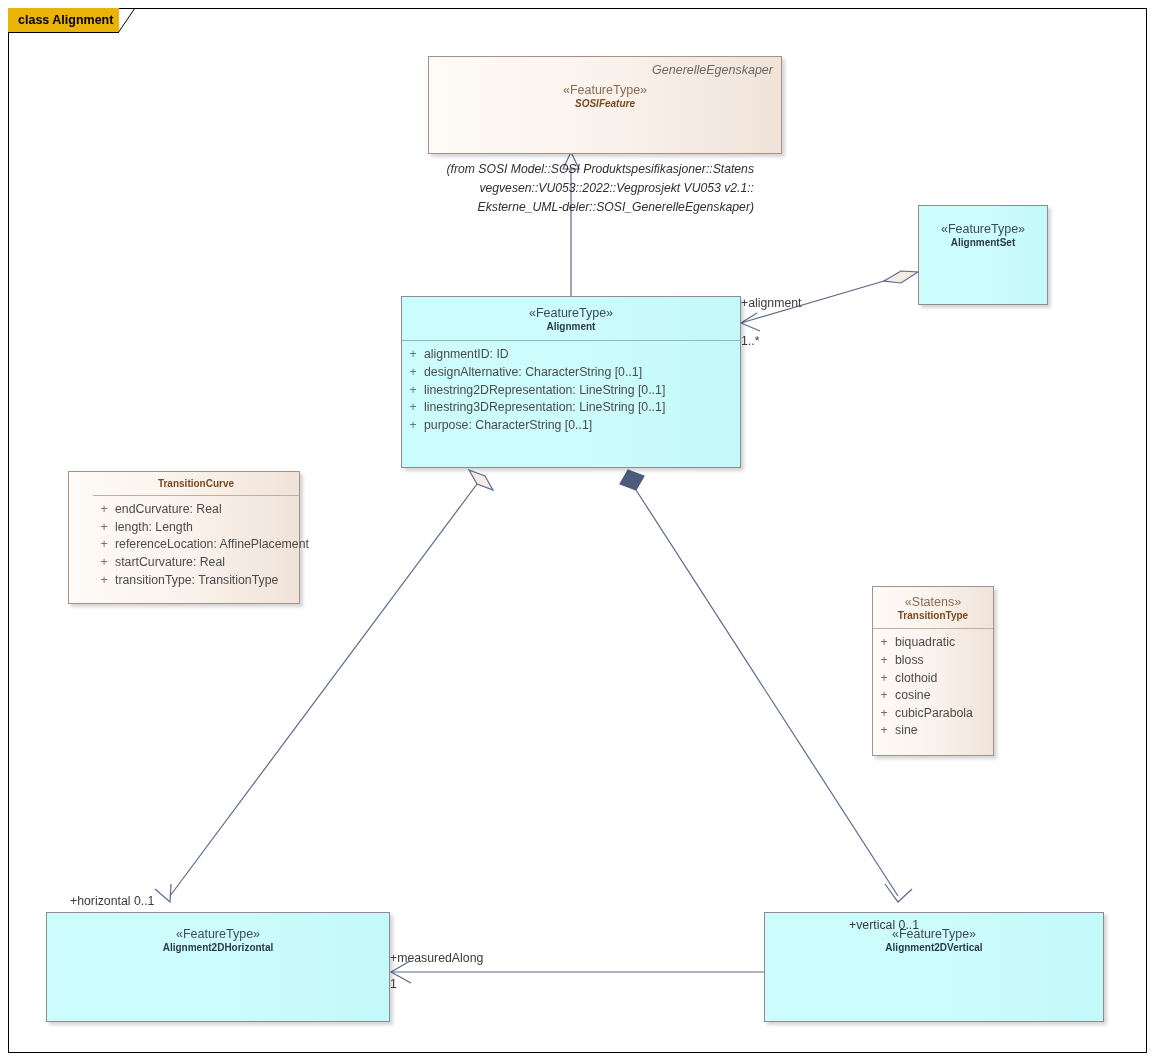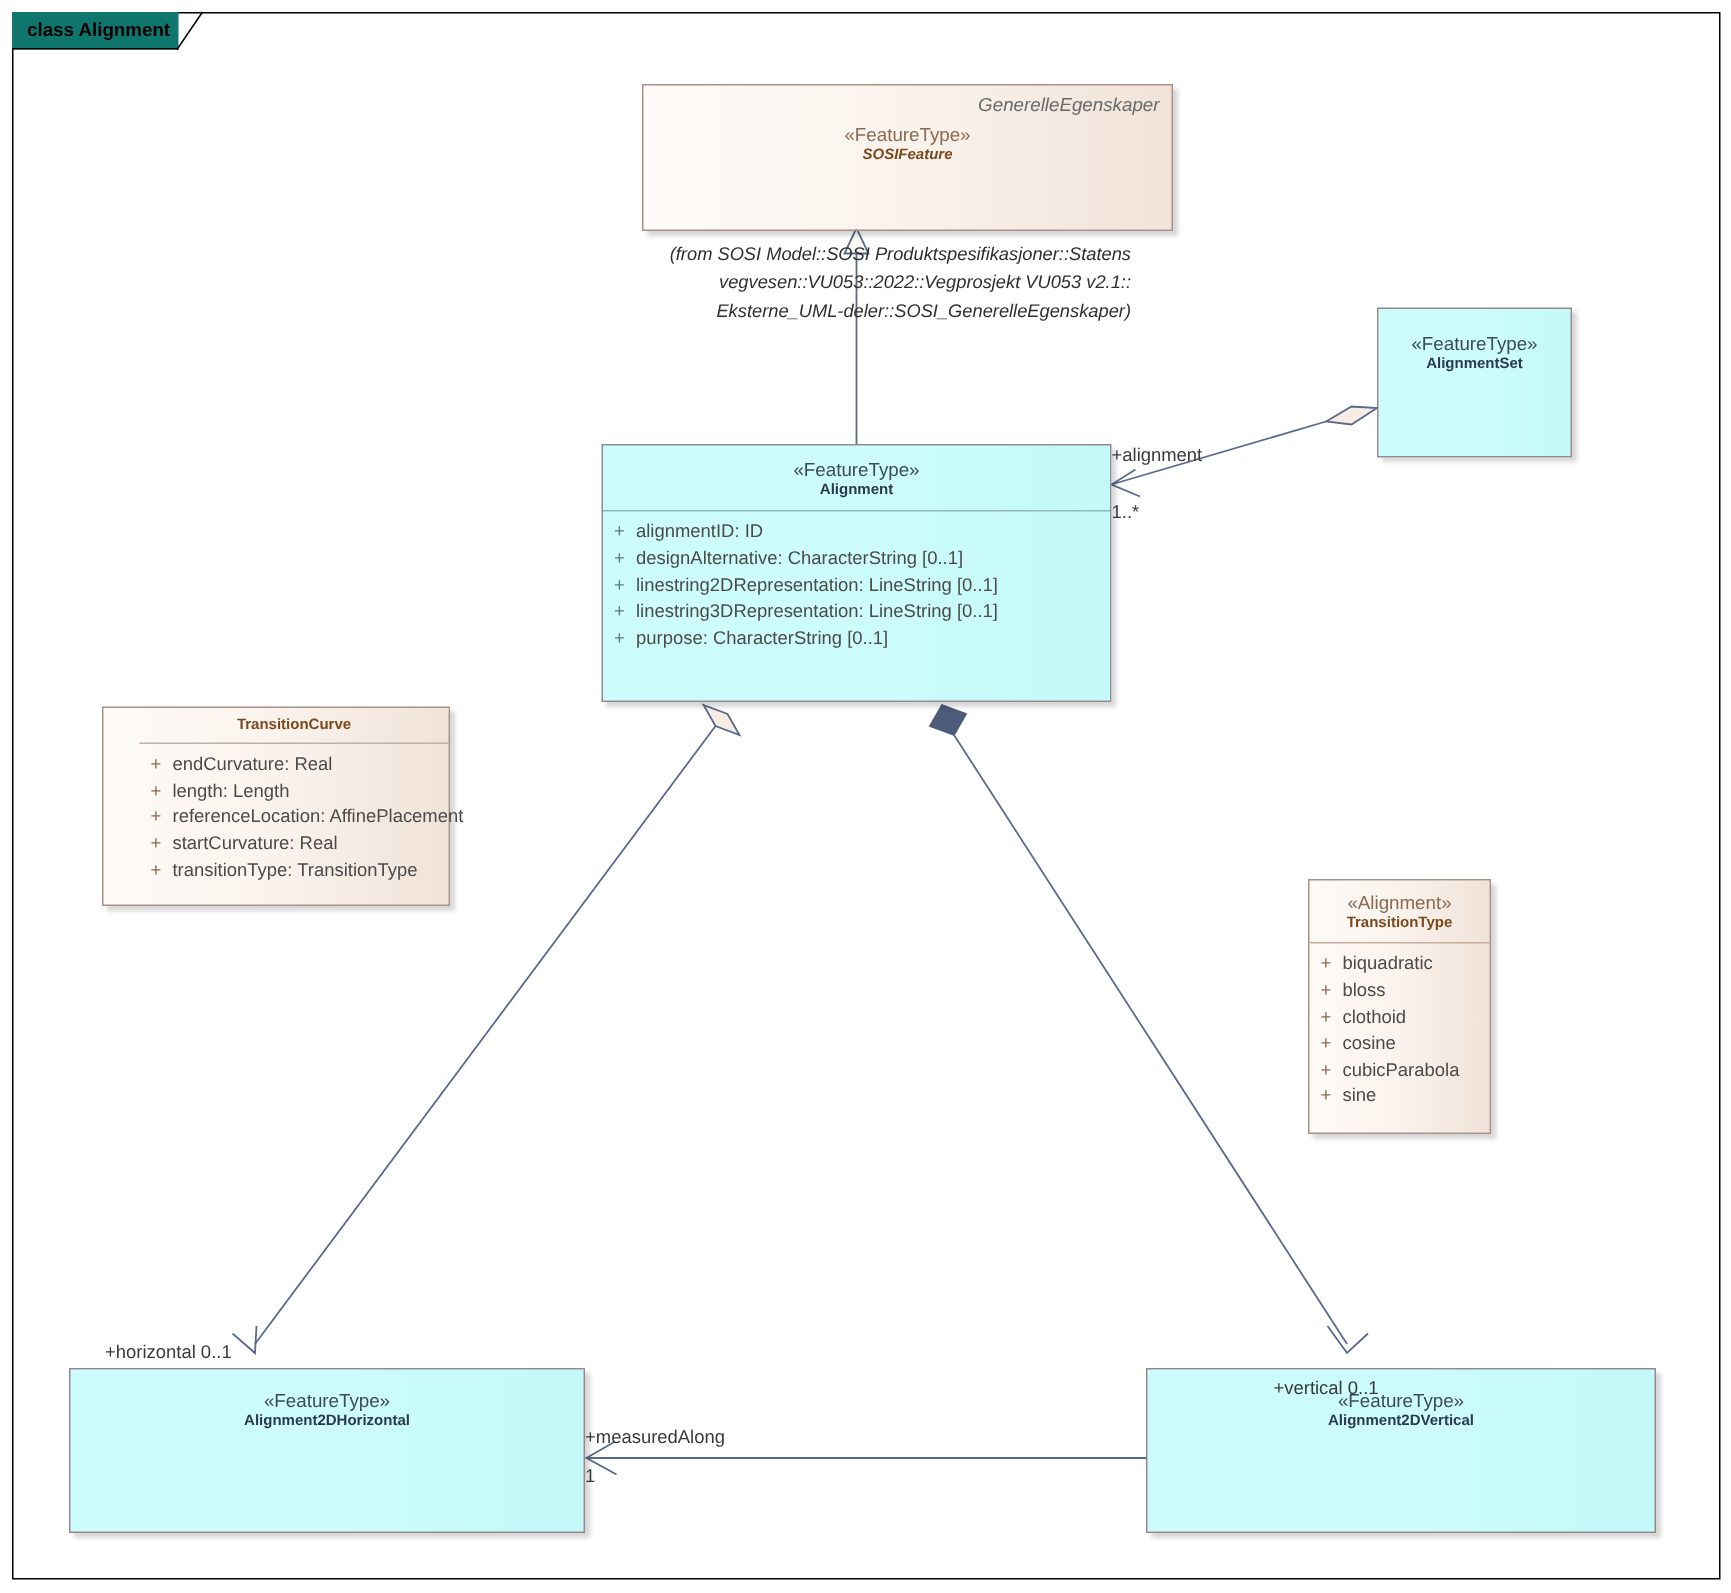--- a/index.html
+++ b/index.html
@@ -29,21 +29,21 @@
     border: 1px solid #000000;
     box-sizing: border-box;
     background: transparent;
   }
   .frame-tab {
     position: absolute;
     left: 8px;
     top: 8px;
     height: 25px;
     box-sizing: border-box;
-    background: #0f766e;
+    background: #eab308;
     border-right: none;
     border-top: none;
     border-left: none;
     border-bottom: 1px solid #000000;
     padding: 0 6px 0 10px;
     display: flex;
     align-items: center;
     font-size: 12.5px;
     font-weight: bold;
     color: #000000;
@@ -307,21 +307,21 @@
       </div>
       <div class="attr-row">
         <span class="attr-vis">+</span>
         <span class="attr-text">transitionType: TransitionType</span>
       </div>
     </div>
   </div>
 
   <div class="uml-box beige" id="box-transitiontype">
     <div class="box-header" style="padding-top:8px;padding-bottom:6px;">
-      <span class="stereotype beige-st">«Alignment»</span>
+      <span class="stereotype beige-st">«Statens»</span>
       <span class="cname beige-title">TransitionType</span>
     </div>
     <div class="divider-beige"></div>
     <div class="attr-list">
       <div class="attr-row">
         <span class="attr-vis">+</span>
         <span class="attr-text">biquadratic</span>
       </div>
       <div class="attr-row">
         <span class="attr-vis">+</span>

